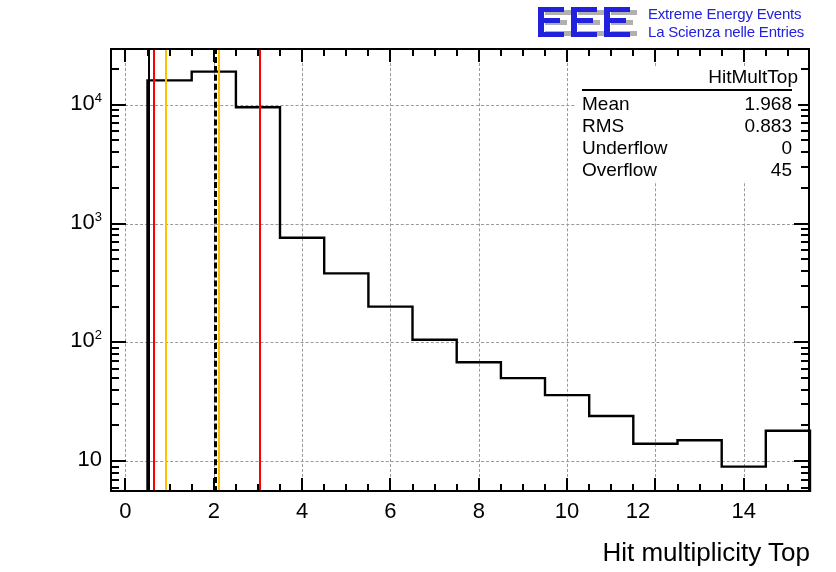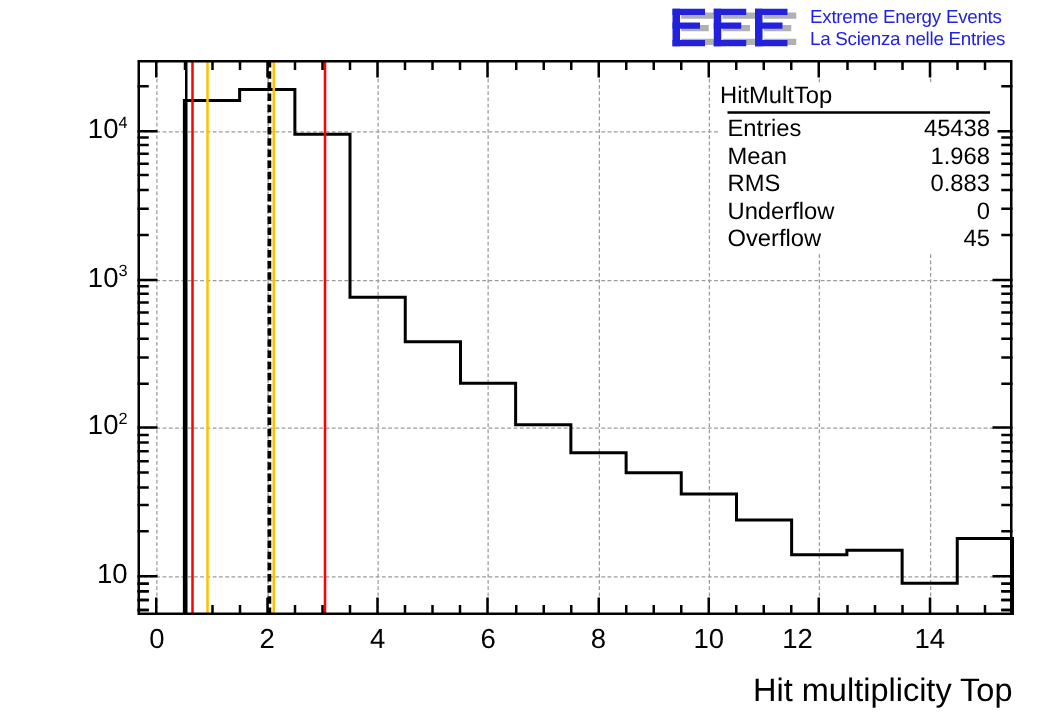--- a/index.html
+++ b/index.html
@@ -39,21 +39,21 @@
   
   .vline{position:absolute;top:0;height:444px;width:2px;}
   .vline.red{background:#ff0000;}
   .vline.orange{background:#ffc000;}
   .vline.dash{width:0;border-left:3px dashed #000;}
   .vline.black{background:#000;width:2px;}
 
   
   .stats{position:absolute;left:576px;top:66px;width:222px;
          font-size:19px;line-height:22px;color:#000;background:#fff;}
-  .stats .st-title{text-align:left;padding-bottom:1px;}
+  .stats .st-title{text-align:right;padding-bottom:1px;}
   .stats .st-rule{border-bottom:2px solid #000;margin:0 6px 2px 6px;}
   .stats .st-row{display:flex;justify-content:space-between;padding:0 6px;}
   .stats .st-row span:first-child{text-align:left;}
   .stats .st-row span:last-child{text-align:right;}
 
   svg{display:block;overflow:visible;}
 </style>
 </head>
 <body>
 
@@ -272,24 +272,20 @@
       <div class="ylab" style="left: 32px; top: 446.15px;">10</div>
     </div>
 
   <div class="xtitle">Hit multiplicity Top</div>
 
   <div class="stats">
     <div class="st-title">HitMultTop</div>
     <div class="st-rule"></div>
     <div id="stats-rows">
         <div class="st-row">
-          <span>Entries</span>
-          <span>45438</span>
-        </div>
-        <div class="st-row">
           <span>Mean</span>
           <span>1.968</span>
         </div>
         <div class="st-row">
           <span>RMS</span>
           <span>0.883</span>
         </div>
         <div class="st-row">
           <span>Underflow</span>
           <span>0</span>

